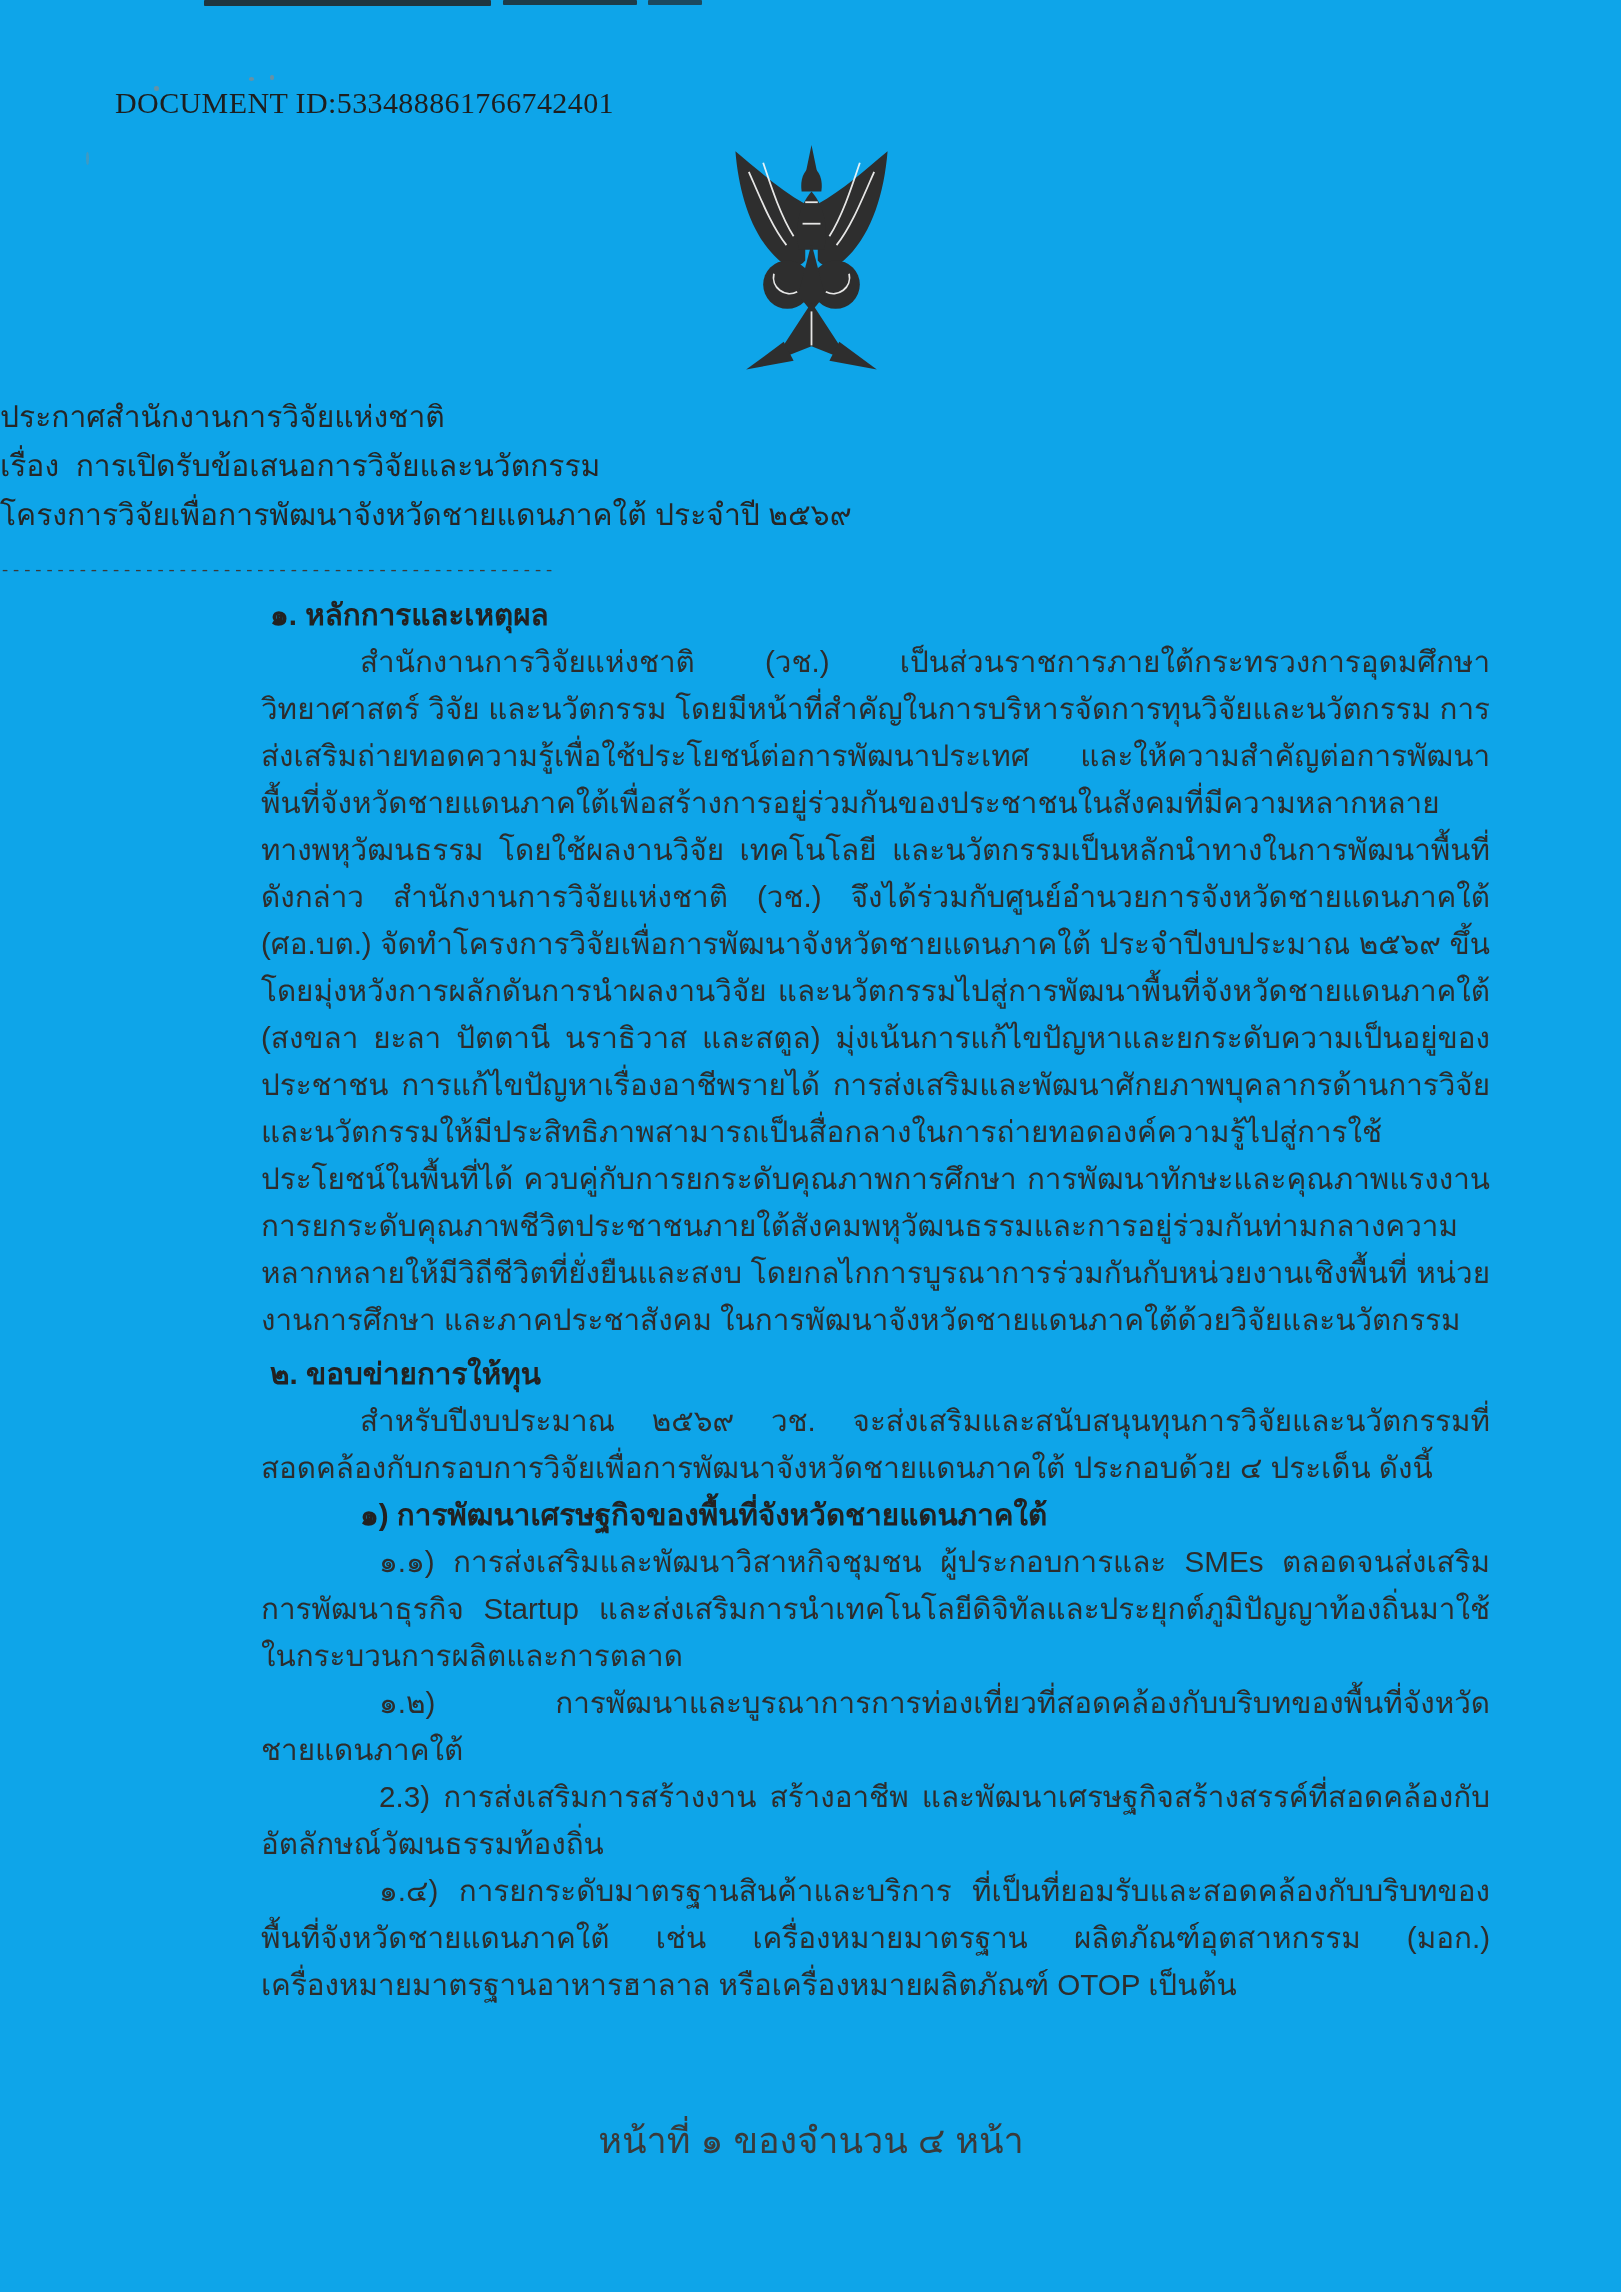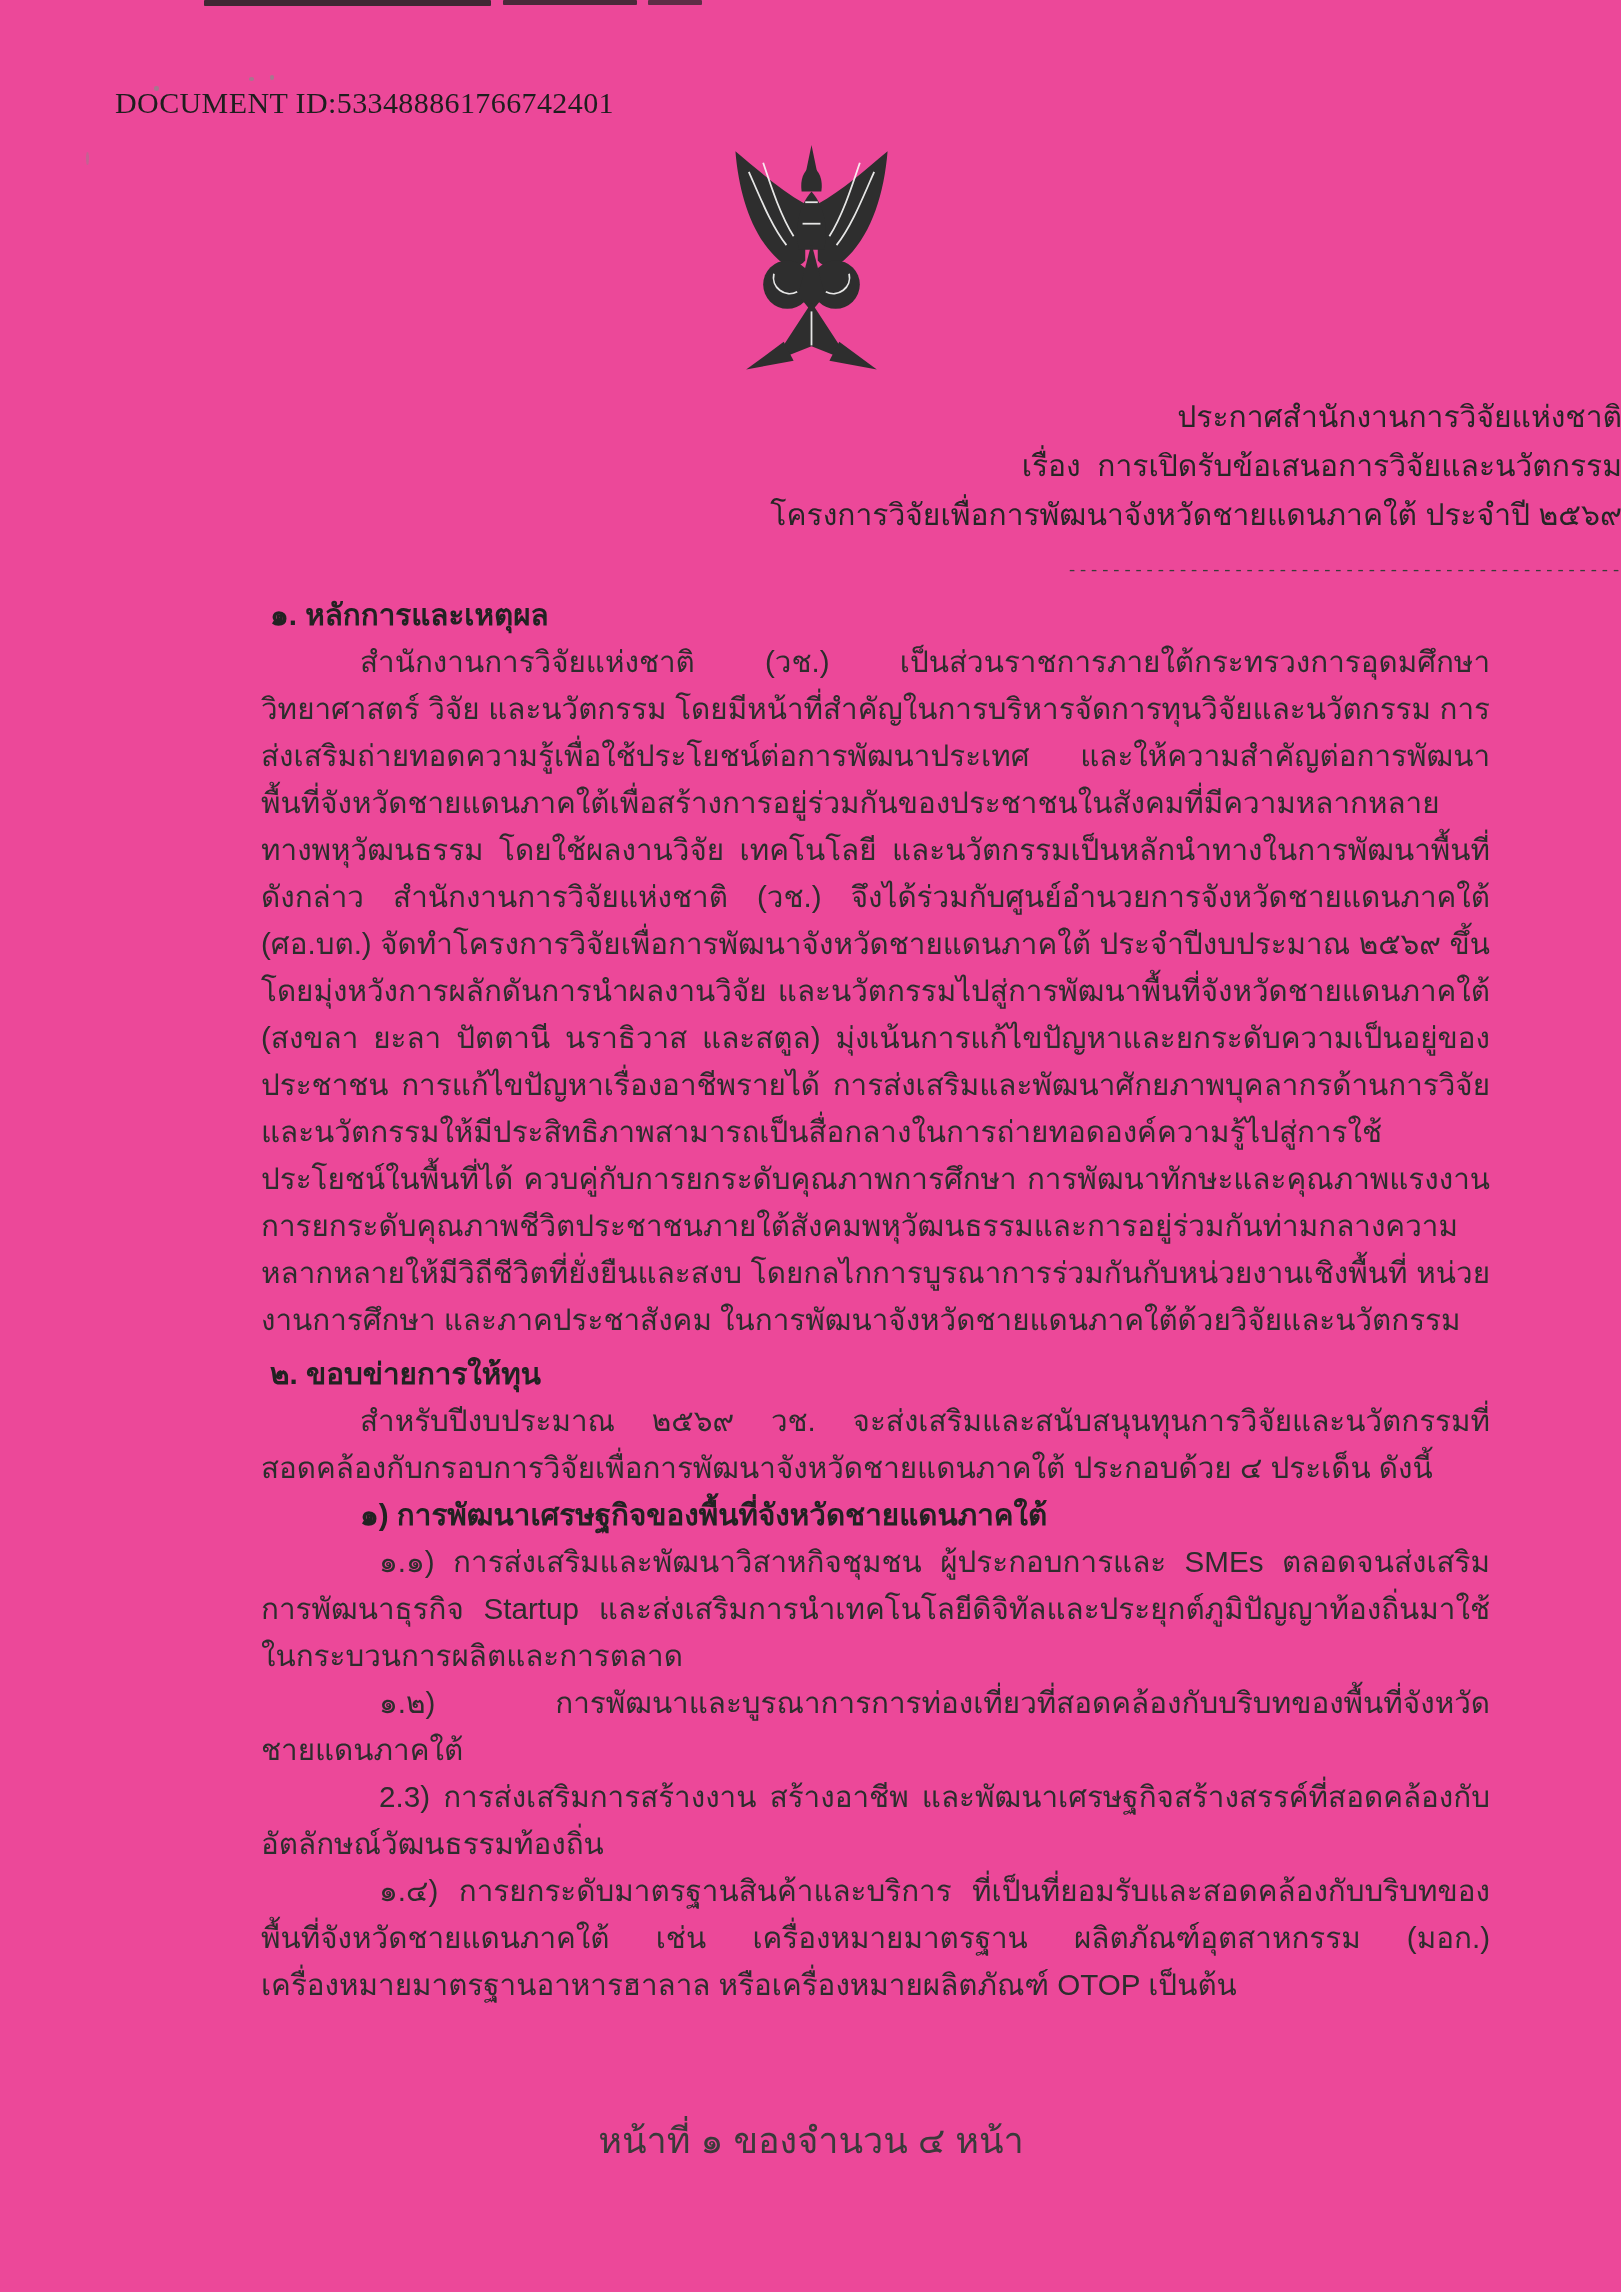--- a/index.html
+++ b/index.html
@@ -1,39 +1,39 @@
 <!DOCTYPE html>
 <html style="font-size:14.3px"><head>
 <meta charset="utf-8">
 <style>
   html,body{margin:0;padding:0;background:#e8e8e8;}
   .page{
     position:relative;
     width:1622px;height:2293px;
     margin:0 auto;
-    background:#ec4899;
+    background:#0ea5e9;
     color:#2d2d2d;
     font-family:"Liberation Sans", sans-serif;
     overflow:hidden;
   }
   
   .artifact{position:absolute;background:#222;border-radius:0.9px;}
   .speck{position:absolute;background:#8a8a8a;border-radius:50%;opacity:.7;}
 
   .doc-id{
     position:absolute;left:115px;top:86px;
     font-family:"Liberation Serif", serif;
     font-size:30px;color:#1e1e1e;letter-spacing:0.4px;
     white-space:nowrap;
   }
   .emblem{position:absolute;left:722px;top:142px;width:179px;height:235px;}
 
   .title-block{
     position:absolute;left:0;top:392px;width:100%;
-    text-align:right;font-size:30px;line-height:49px;color:#262626;
+    text-align:left;font-size:30px;line-height:49px;color:#262626;
   }
   .t-line{white-space:pre-wrap;}
   .divider{
     margin-top:7.2px;
     font-size:17px;letter-spacing:0.9px;color:#3a3a3a;
     font-family:"Liberation Mono", monospace;
   }
 
   .content{
     position:absolute;left:261px;top:591px;width:1229px;

